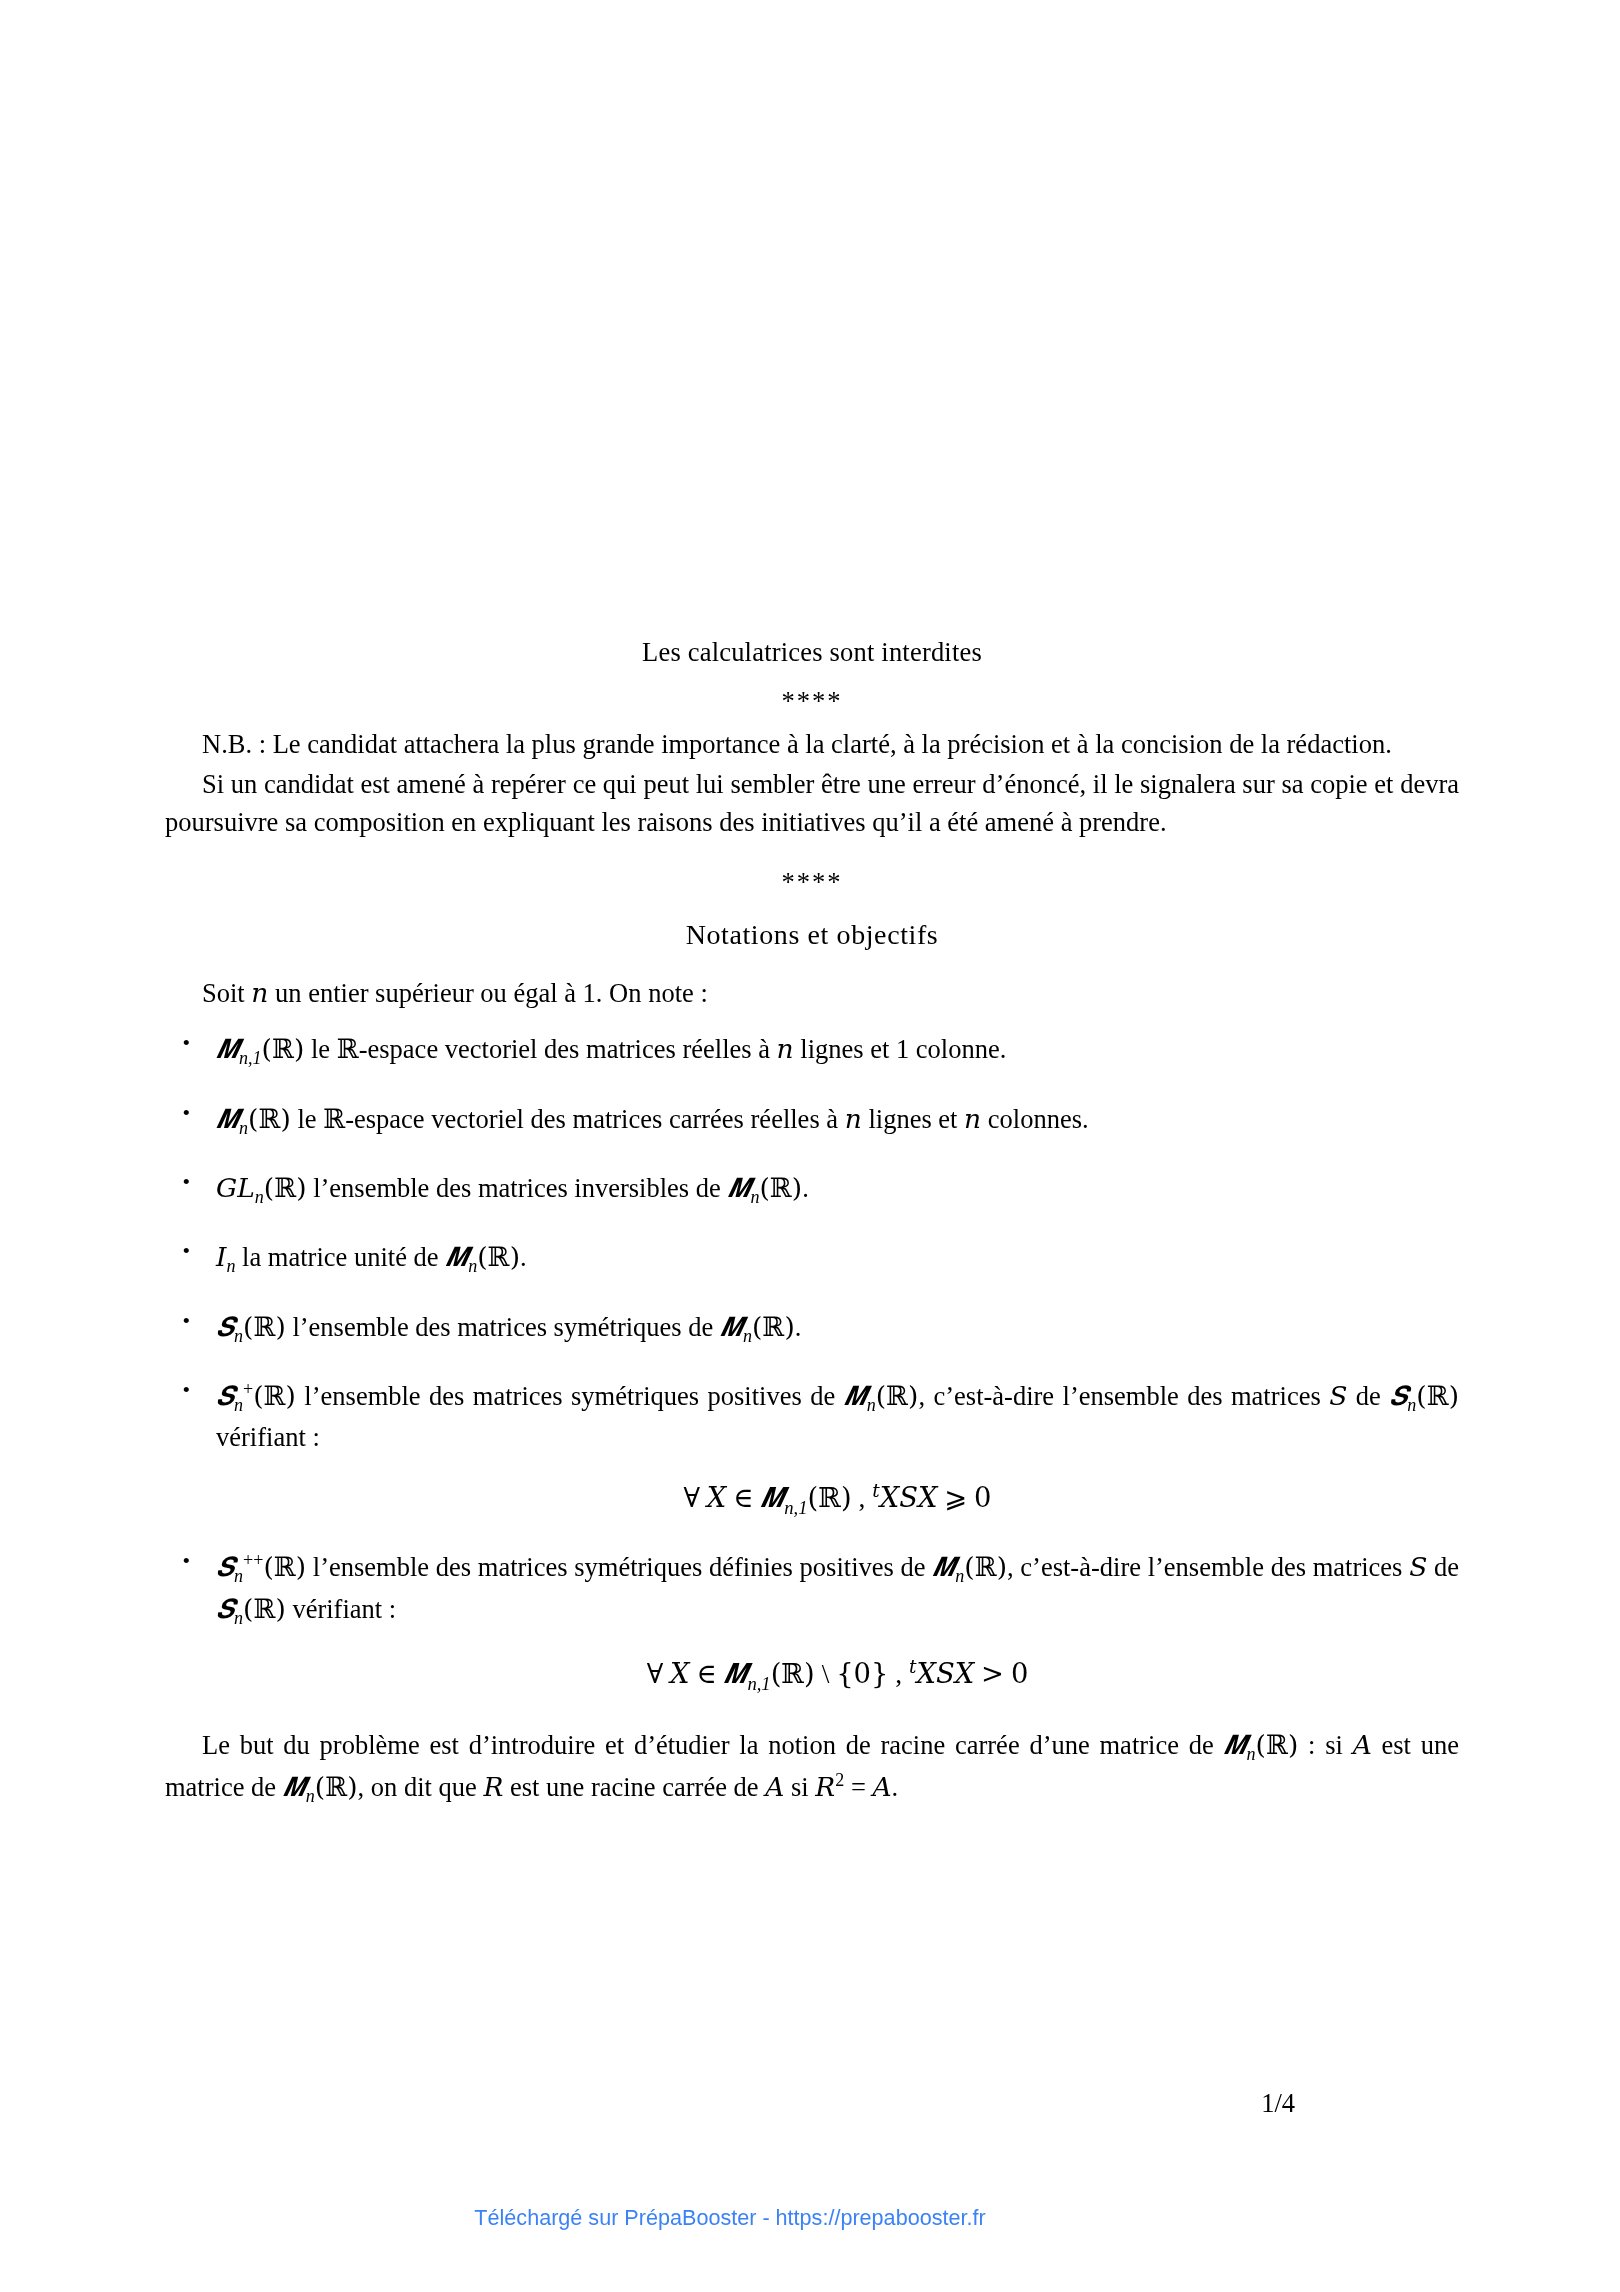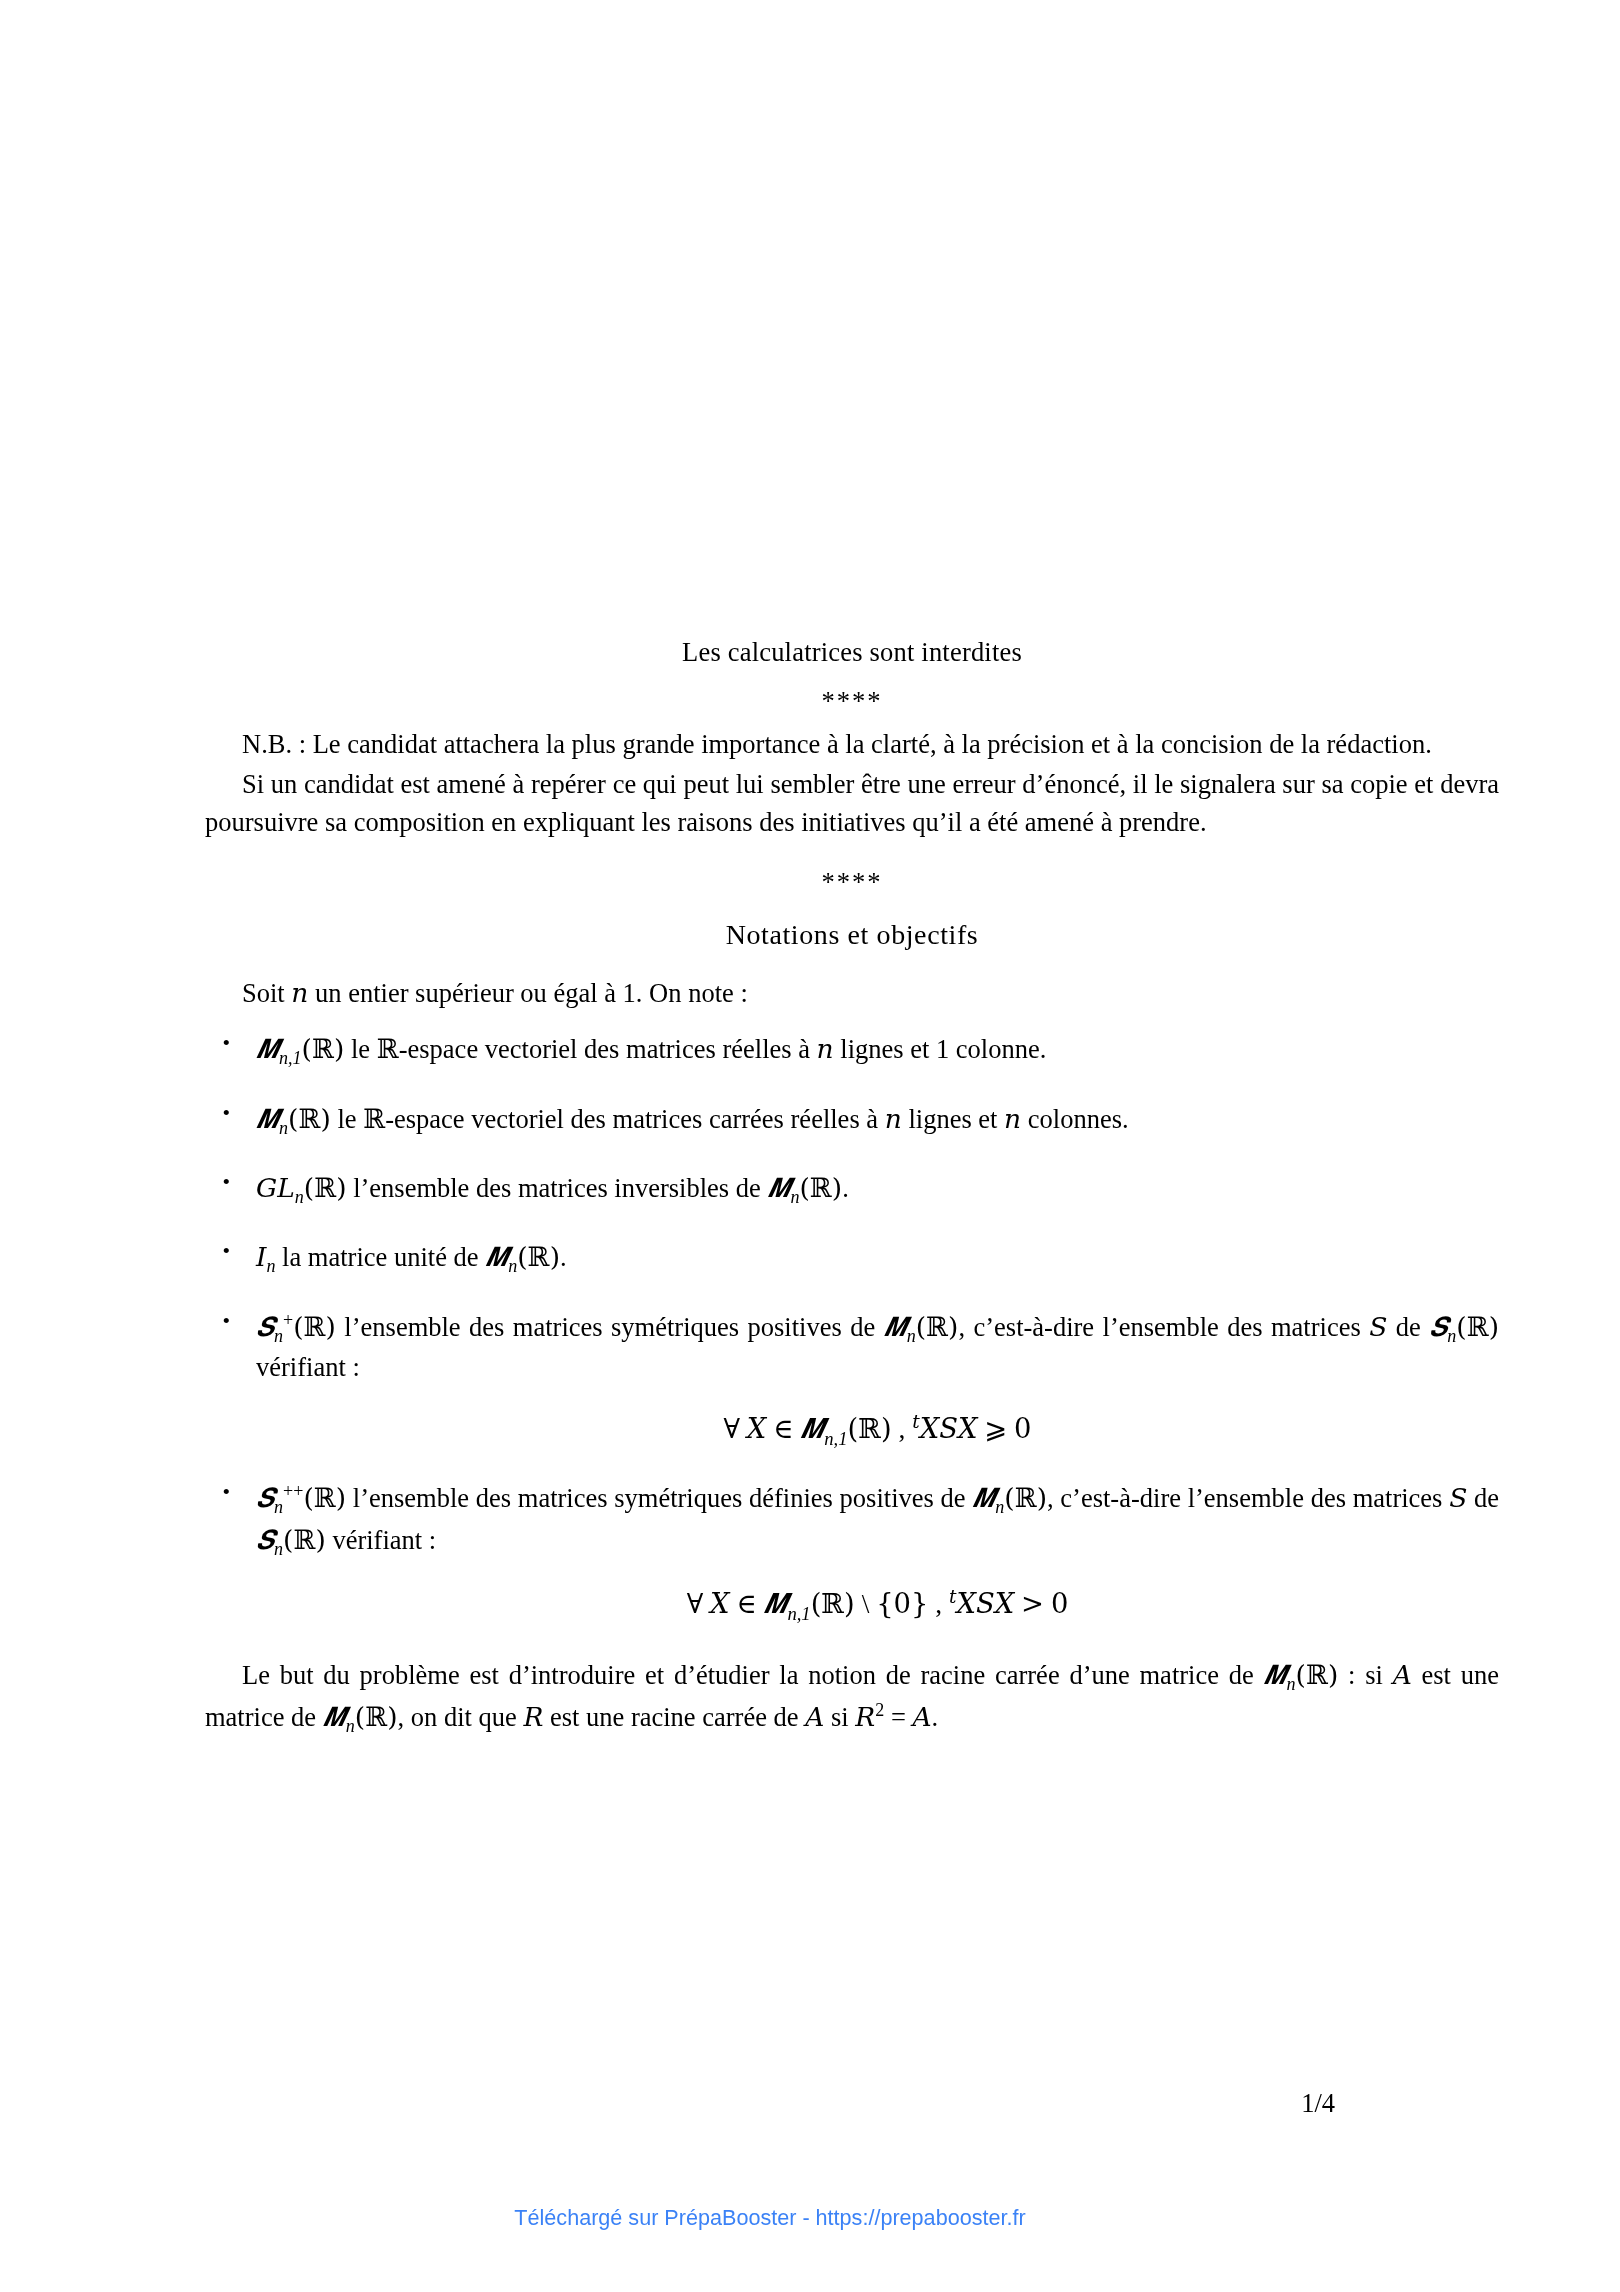--- a/index.html
+++ b/index.html
@@ -13,21 +13,20 @@
     position: relative;
     font-family: "Liberation Serif", serif;
     color: #000000;
     overflow: hidden;
   }
   .page {
     position: absolute;
     left: 0; top: 0;
     width: 1460px;
     height: 2293px;
-    margin-left: 40px;
   }
   .content {
     position: absolute;
     left: 165px;
     top: 637px;
     width: 1294px;
   }
   .centered {
     text-align: center;
   }
@@ -171,20 +170,24 @@
       <li>
         <span class="math">GL</span><sub class="small">n</sub><span class="mathup">(ℝ)</span>
         l’ensemble des matrices inversibles de <span class="cal">𝑴</span><sub class="small">n</sub><span class="mathup">(ℝ)</span>.
       </li>
 
 
       <li>
         <span class="math">I</span><sub class="small">n</sub> la matrice unité de <span class="cal">𝑴</span><sub class="small">n</sub><span class="mathup">(ℝ)</span>.
       </li>
 
+      <li>
+        <span class="cal">𝑺</span><sub class="small">n</sub><span class="mathup">(ℝ)</span>
+        l’ensemble des matrices symétriques de <span class="cal">𝑴</span><sub class="small">n</sub><span class="mathup">(ℝ)</span>.
+      </li>
 
       <li>
         <span class="cal">𝑺</span><sub class="small">n</sub><sup class="small">+</sup><span class="mathup">(ℝ)</span>
         l’ensemble des matrices symétriques positives de <span class="cal">𝑴</span><sub class="small">n</sub><span class="mathup">(ℝ)</span>, c’est-à-dire l’ensemble des
         matrices <span class="math">S</span> de <span class="cal">𝑺</span><sub class="small">n</sub><span class="mathup">(ℝ)</span> vérifiant :
         <div class="display-eq">
           <span class="mathup">∀</span> <span class="math">X</span> <span class="mathup">∈</span>
           <span class="cal">𝑴</span><sub class="small">n,1</sub><span class="mathup">(ℝ)</span> ,
           <sup class="small math">t</sup><span class="math">XSX</span> <span class="mathup">⩾</span> <span class="mathup">0</span>
         </div>

